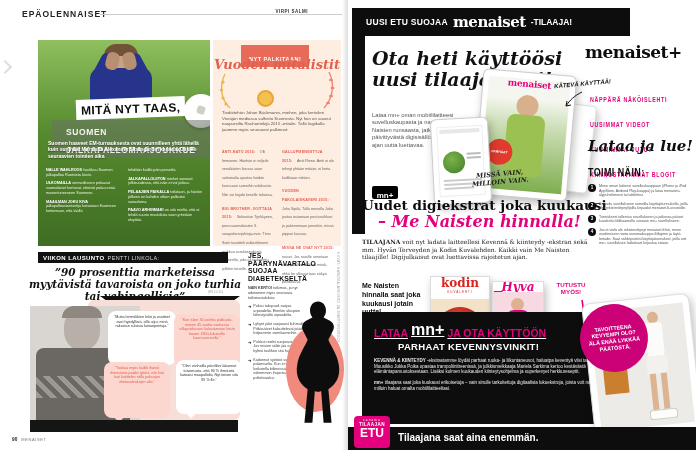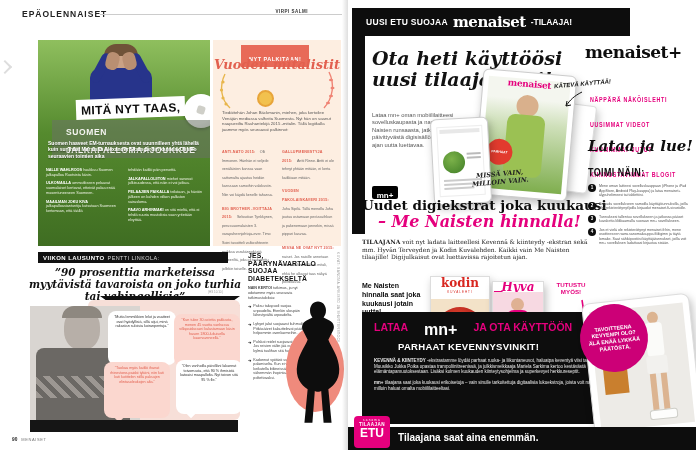--- a/index.html
+++ b/index.html
@@ -265,21 +265,21 @@
         <span class="stepnum">3</span>
         <span class="steptext">Tunnuksesi tallentuu sovellukseen ja jatkossa pääset kuvaketta klikkaamalla suoraan mn+ sovellukseen.</span>
       </div>
       <div class="step">
         <span class="stepnum">4</span>
         <span class="steptext">Jos et vielä ole rekisteröitynyt menaiset.fi:hin, mene osoitteeseen www.sanomakauppa.fi/digimn ja täytä lomake. Saat sähköpostiisi käyttäjätunnukset, joilla voit mn+ sovelluksen ladattuasi kirjautua sisään.</span>
       </div>
     </div>
 
     <div class="abs" style="left:14px;top:312px;width:278px;height:112px;background:#0d0d0d;color:#fff;padding:9px 12px;box-sizing:border-box;">
-      <div style="display:flex;align-items:flex-start;gap:16px;">
+      <div style="display:flex;align-items:flex-end;gap:3px;text-decoration:underline;">
         <span style="font-size:10.5px;font-weight:bold;color:#e5007d;">LATAA</span>
         <span style="font-size:16px;font-weight:bold;color:#fff;">mn+</span>
         <span style="font-size:10.5px;font-weight:bold;color:#e5007d;">JA OTA KÄYTTÖÖN</span>
       </div>
       <div style="font-size:9.5px;font-weight:bold;letter-spacing:.3px;margin-top:2px;padding-left:24px;">PARHAAT KEVENNYSVINKIT!</div>
       <p style="margin:6px 0 0 0;font-size:4.5px;line-height:5.7px;color:#eee;">
         <b>KEVENNÄ &amp; KIINTEYDY</b><span> -ekstrastamme löydät parhaat ruoka- ja liikuntaneuvot, haluatpa keventyä viisi tai viisitoista kiloa. Muusikko Jukka Poika opastaa trampoliinitreenissä, ja julkkismeikkaaja Mariela Sarkima kertoo kestävästä elämäntapamuutoksestaan. Lisäksi kolmen kuukauden kiinteytysohjelma ja superkevyet herkkureseptit.</span>
       </p>
       <p style="margin:5px 0 0 0;font-size:4.5px;line-height:5.7px;color:#eee;">
         <b>mn+</b><span> tilaajana saat joka kuukausi erikoisetuja – vain sinulle tarkoitettuja digitaalisia lukuekstroja, joista voit nauttia missä ja milloin haluat omalta mobiililaitteeltasi.</span>

